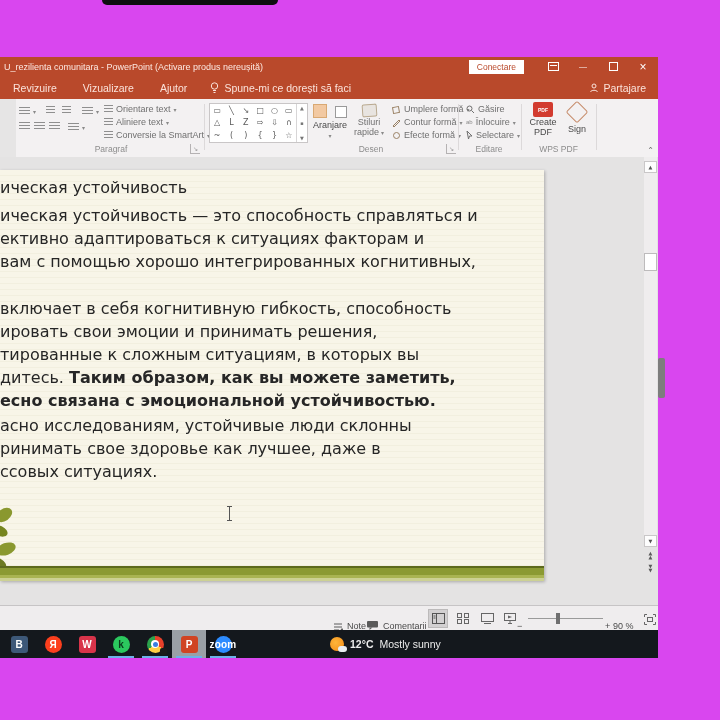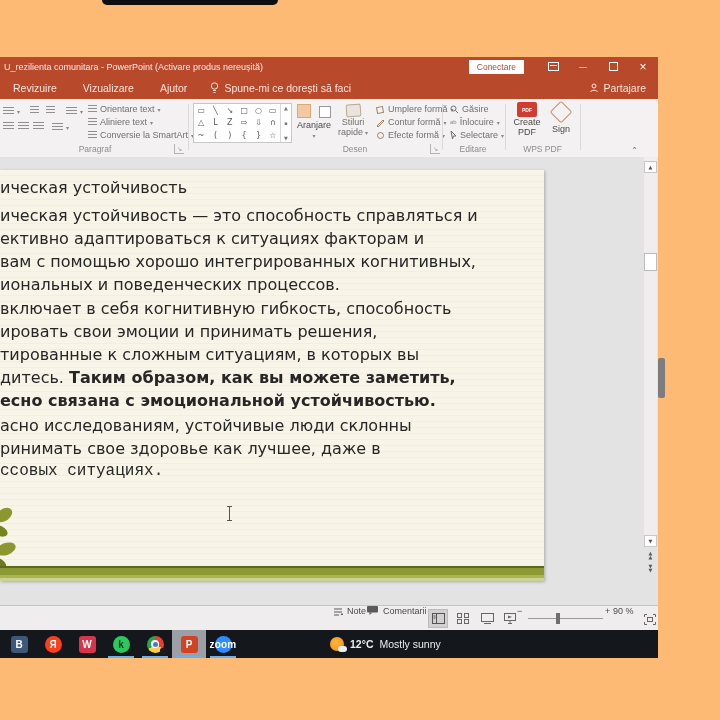--- a/index.html
+++ b/index.html
@@ -1,39 +1,39 @@
 <!DOCTYPE html>
 <html><head>
 <meta charset="utf-8">
 <style>
   html,body{margin:0;padding:0;background:#191919;width:720px;height:720px;overflow:hidden;
             font-family:"Liberation Sans",sans-serif;}
   .abs{position:absolute;}
-  #stage{position:relative;width:720px;height:720px;background:#fdba74;}
+  #stage{position:relative;width:720px;height:720px;background:#d946ef;}
   #top-shadow{left:102px;top:0;width:176px;height:5px;background:#0e0e0e;border-radius:0 0 6px 6px;}
   
   #screen{left:0;top:57px;width:658px;height:601px;background:#e6e5e5;overflow:hidden;}
   
   #titlebar{left:0;top:0;width:658px;height:19px;background:#b9492b;display:flex;align-items:center;color:#fff;}
   #titlebar .title{font-size:9px;padding-left:4px;white-space:nowrap;color:#fde9e2;}
   #tb-right{margin-left:auto;display:flex;align-items:center;height:100%;}
   .conectare{background:#fff;color:#b9492b;font-size:8.5px;padding:2px 8px;margin-right:14px;cursor:default;}
   .wbtn{width:30px;height:19px;display:flex;align-items:center;justify-content:center;font-size:9px;color:#fff;}
   .ribopt{width:9px;height:7px;border:1px solid #fff;position:relative;}
   .ribopt:after{content:"";position:absolute;left:1px;right:1px;top:2px;border-top:1px solid #fff;}
   .maxi{width:7px;height:7px;border:1px solid #fff;}
   .mini:after{content:"—";font-size:8px;}
   .clos:after{content:"×";font-size:12px;}
   
   #menubar{left:0;top:19px;width:658px;height:23px;background:#b9492b;display:flex;align-items:center;color:#fbe3db;font-size:10.5px;}
   .mtab{padding:0 13px;}
   .tellme{display:flex;align-items:center;gap:5px;padding-left:10px;}
   .share{margin-left:auto;display:flex;align-items:center;gap:4px;padding-right:12px;}
   
-  #ribbon{left:0;top:42px;width:658px;height:58px;background:#f3f1f2;border-bottom:4px solid #3b82f6;}
+  #ribbon{left:16px;top:42px;width:658px;height:58px;background:#f3f1f2;border-bottom:4px solid #3b82f6;}
   .grp-label{position:absolute;bottom:3px;font-size:8.5px;color:#8d8d8d;text-align:center;}
   .vsep{position:absolute;top:5px;height:46px;width:1px;background:#dcd9da;}
   .rtxt{position:absolute;font-size:9px;color:#707070;white-space:nowrap;display:flex;align-items:center;gap:3px;}
   .caret:after{content:"▾";font-size:6px;color:#8a8a8a;font-family:"DejaVu Sans",sans-serif;}
   .mi{display:inline-block;width:11px;height:8px;background:repeating-linear-gradient(180deg,#8f8f8f 0 1px,transparent 1px 3px);}
   .mi.sm{width:9px;}
   .launcher{position:absolute;bottom:3px;width:9px;height:9px;border-left:1px solid #b5b2b3;border-bottom:1px solid #b5b2b3;font-size:6px;color:#8a8a8a;line-height:9px;text-align:center;font-family:"DejaVu Sans",sans-serif;}
   
   #shape-gallery{position:absolute;left:193px;top:4px;width:97px;height:38px;background:#fff;border:1px solid #c9c6c7;display:flex;}
   #shape-grid{flex:1;display:grid;grid-template-columns:repeat(6,1fr);grid-template-rows:repeat(3,1fr);}
@@ -59,21 +59,21 @@
   #ibeam:before,#ibeam:after{content:"";position:absolute;left:-2px;width:5px;height:1px;background:#555;}
   #ibeam:after{bottom:0;}
   
   #vscroll-track{position:absolute;left:644px;top:100px;width:13px;height:378px;background:#efedee;}
   .sbtn{position:absolute;left:644px;width:13px;height:12px;background:#fdfdfd;border:1px solid #c9c7c8;box-sizing:border-box;
         display:flex;align-items:center;justify-content:center;font-size:5px;color:#555;font-family:"DejaVu Sans",sans-serif;}
   #vscroll-thumb{position:absolute;left:644px;top:196px;width:13px;height:18px;background:#fff;border:1px solid #bdbbbc;box-sizing:border-box;}
   .dblarrow{position:absolute;left:646px;width:9px;display:flex;flex-direction:column;align-items:center;font-size:5px;line-height:4px;color:#5a5a5a;font-family:"DejaVu Sans",sans-serif;}
   
   #statusbar{left:0;top:548px;width:658px;height:25px;background:#efedee;border-top:1px solid #c6c4c5;font-size:9px;color:#4a4a4a;}
-  #statusbar .it{position:absolute;top:0;height:25px;display:flex;align-items:flex-start;gap:4px;}
+  #statusbar .it{position:absolute;top:0;height:25px;display:flex;align-items:flex-end;gap:4px;}
   .viewbtn{position:absolute;top:3px;width:20px;height:19px;display:flex;align-items:center;justify-content:center;}
   .viewbtn.active{background:#d2d0d1;border:1px solid #bcbaba;box-sizing:border-box;}
   #zoom-track{position:absolute;left:528px;top:12px;width:75px;height:1px;background:#9a9a9a;}
   #zoom-thumb{position:absolute;left:556px;top:7px;width:4px;height:11px;background:#6f6f6f;}
   
   #taskbar{left:0;top:573px;width:658px;height:28px;background:#14181d;}
   #apps{position:absolute;left:2px;top:0;height:28px;display:flex;}
   .app{width:34px;height:28px;display:flex;align-items:center;justify-content:center;position:relative;}
   .app.active{background:#9aa0a6;}
   .app .ic{width:17px;height:17px;border-radius:3px;color:#fff;font-weight:bold;font-size:10px;display:flex;align-items:center;justify-content:center;}
@@ -287,29 +287,28 @@
 
       <span style="position:absolute;right:20px;bottom:2px;font-size:8px;color:#6a6a6a;font-family:'DejaVu Sans',sans-serif;">⌃</span>
     </div>
 
     <div id="workspace" class="abs">
       <div id="slide">
         <div class="sl" style="top:8px;">ическая устойчивость</div>
         <div class="sl" style="top:36px;">ическая устойчивость — это способность справляться и</div>
         <div class="sl" style="top:59px;">ективно адаптироваться к ситуациях факторам и</div>
         <div class="sl" style="top:82px;">вам с помощью хорошо интегрированных когнитивных,</div>
-        <div class="sl" style="top:105px;">иональных и поведенческих процессов.</div>
         <div class="sl" style="top:129px;">включает в себя когнитивную гибкость, способность</div>
         <div class="sl" style="top:152px;">ировать свои эмоции и принимать решения,</div>
         <div class="sl" style="top:175px;">тированные к сложным ситуациям, в которых вы</div>
         <div class="sl" style="top:198px;"><span>дитесь. </span><b>Таким образом, как вы можете заметить,</b></div>
         <div class="sl" style="top:221px;"><b>есно связана с эмоциональной устойчивостью.</b></div>
         <div class="sl" style="top:246px;">асно исследованиям, устойчивые люди склонны</div>
         <div class="sl" style="top:269px;">ринимать свое здоровье как лучшее, даже в</div>
-        <div class="sl" style="top:292px;font-family:Liberation Mono, monospace;">ссовых ситуациях.</div>
+        <div class="sl" style="top:292px;">ссовых ситуациях.</div>
         <svg style="position:absolute;left:-6px;bottom:10px;" width="30" height="70" viewBox="0 0 30 70">
           <ellipse cx="10" cy="14" rx="9" ry="6" transform="rotate(-35 10 14)" fill="#8a982f"></ellipse>
           <ellipse cx="6" cy="30" rx="8" ry="5" transform="rotate(25 6 30)" fill="#76851f"></ellipse>
           <ellipse cx="12" cy="48" rx="10" ry="6" transform="rotate(-20 12 48)" fill="#8a982f"></ellipse>
           <ellipse cx="4" cy="62" rx="9" ry="5" transform="rotate(30 4 62)" fill="#6d7a22"></ellipse>
         </svg>
         <div id="olive-bar"></div>
         <div id="ibeam"></div>
       </div>
     </div>

